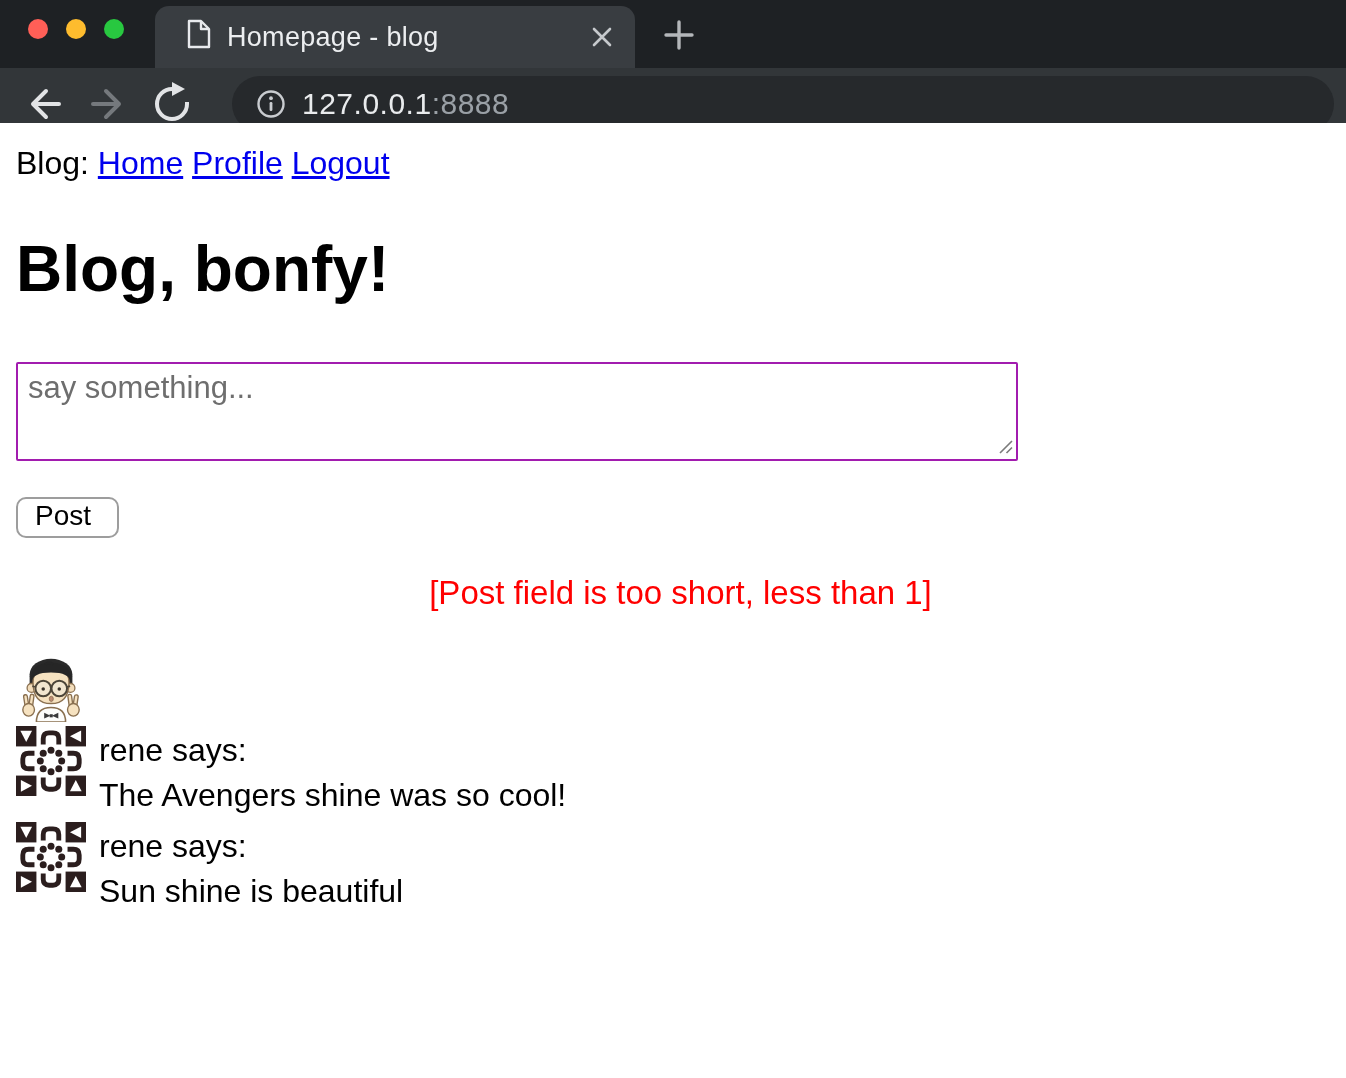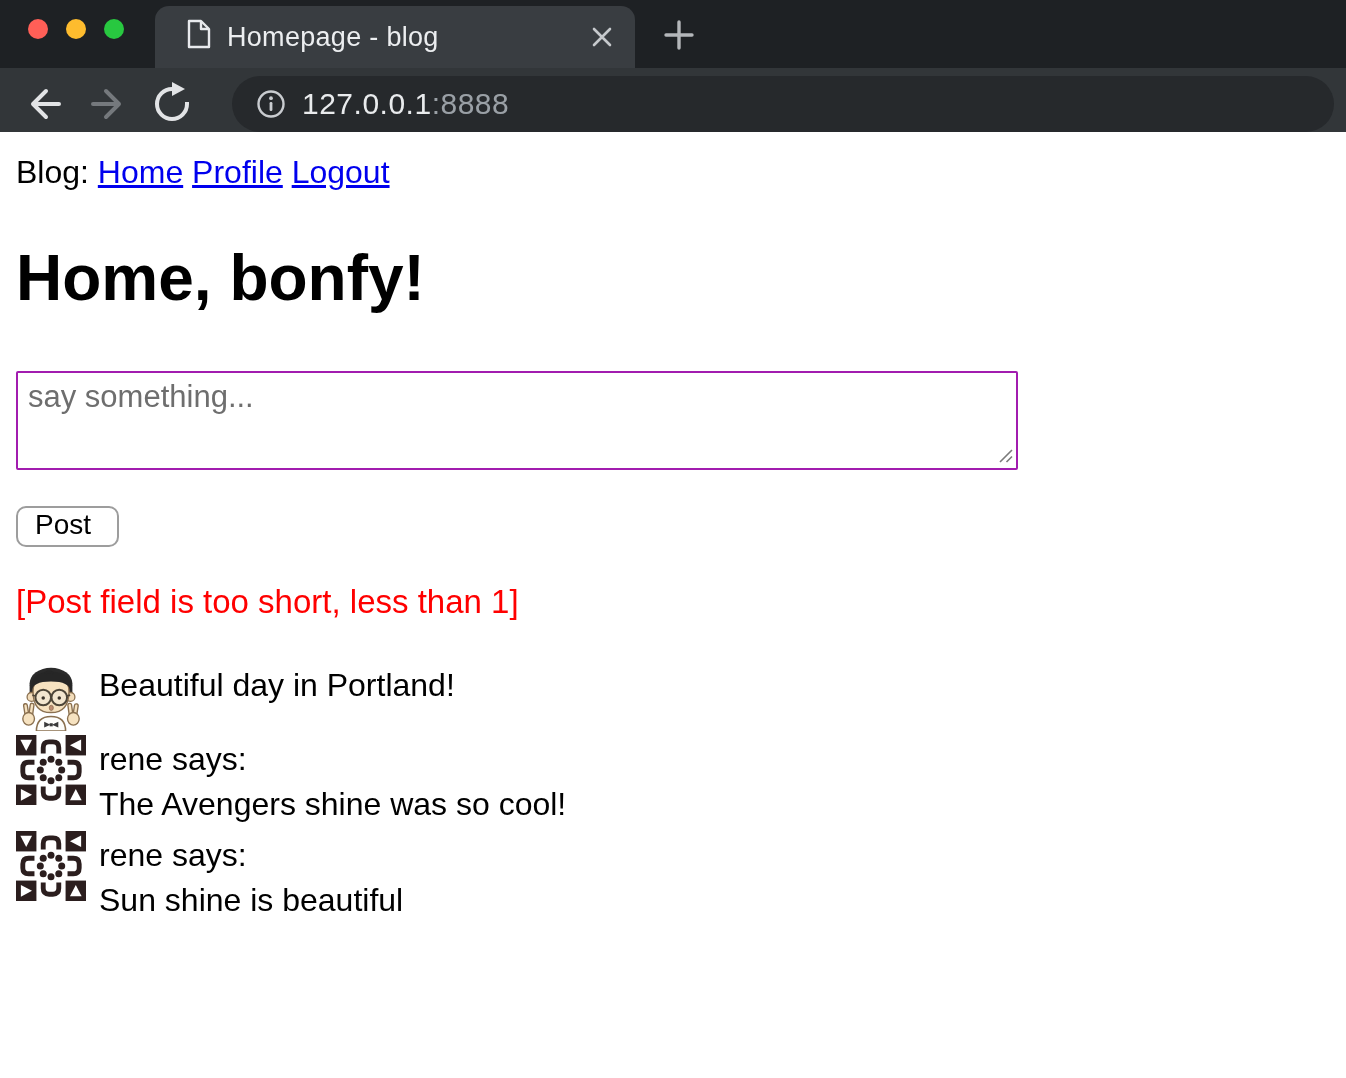--- a/index.html
+++ b/index.html
@@ -39,21 +39,21 @@
     flex:1; height:56px; margin:0 12px 0 20px; background:#26292c; border-radius:28px;
     display:flex; align-items:center; padding:0 18px; min-width:0;
   }
   .omni-info { width:30px; height:30px; margin:0 16px 0 6px; flex:none; }
   .omni-url { font-size:30px; letter-spacing:0.5px; white-space:nowrap; }
   .omni-host { color:#e9ebed; }
   .omni-port { color:#9aa0a6; }
 
   
   .page {
-    position:absolute; top:132px; left:0; width:1346px; height:938px;
+    position:absolute; top:123px; left:0; width:1346px; height:938px;
     background:#ffffff; color:#000; padding:16px; font-size:32px; overflow:hidden;
   }
   .blognav { margin-top:6px; }
   .blognav a { color:#0000ee; text-decoration:underline; }
   h1.greeting { font-size:64px; font-weight:bold; margin:50px 0 0 0; line-height:74px; }
 
   .composer { margin-top:56px; position:relative; width:1002px; }
   .composer textarea {
     width:1002px; height:99px; border:2px solid #a21caf; border-radius:2px;
     padding:6px 10px; font-family:"Liberation Sans", sans-serif; font-size:31px;
@@ -61,21 +61,21 @@
   }
   .composer textarea::placeholder { color:#6e6e6e; opacity:1; }
   .grip { position:absolute; right:5px; bottom:7px; }
 
   .postbtn-row { margin-top:35px; }
   .postbtn {
     font-family:"Liberation Sans", sans-serif; font-size:28px; color:#000;
     background:#ffffff; border:2px solid #9d9d9d; border-radius:10px;
     padding:2px 26px 5px 17px; line-height:30px;
   }
-  .error { color:#ff0000; margin:36px 0 0 0; font-size:33px; }
+  .error { color:#ff0000; margin:36px 0 0 15px; font-size:33px;text-align:center; }
 
   .posts { margin-top:40px; }
   .post { display:flex; align-items:flex-start; gap:13px; margin-bottom:4px; }
   .avatar { width:70px; height:70px; flex:none; }
   .post-text { font-size:32px; line-height:45px; padding-top:2px; }
 </style>
 </head>
 <body>
 
 <div class="window">
@@ -139,21 +139,21 @@
 
   <div class="page">
 
     <div class="blognav">
       <span>Blog:</span>
       <a href="#">Home</a>
       <a href="#">Profile</a>
       <a href="#">Logout</a>
     </div>
 
-    <h1 class="greeting">Home, bonfy!</h1>
+    <h1 class="greeting">Blog, bonfy!</h1>
 
     <div class="composer">
       <textarea placeholder="say something..." style=""></textarea>
       <svg class="grip" width="15" height="15" viewBox="0 0 15 15">
         <path d="M14,2 L2,14 M14,8.5 L8.5,14" stroke="#7b7b7b" stroke-width="1.6"></path>
       </svg>
     </div>
 
     <div class="postbtn-row">
       <button class="postbtn">Post</button>
@@ -200,21 +200,20 @@
             <path d="M35.6,35.5 h1.6" stroke="#4c4538" stroke-width="2"></path>
             <path d="M20.2,36 l-3.4,-0.8 M52.3,36 l3.4,-0.8" stroke="#4c4538" stroke-width="1.8"></path>
 
             <circle cx="28" cy="38" r="1.8" fill="#3a332a"></circle>
             <circle cx="44.5" cy="38" r="1.8" fill="#3a332a"></circle>
 
             <ellipse cx="36.3" cy="48.2" rx="2.1" ry="2.7" fill="#bd8d72" stroke="#8a6a50" stroke-width="0.8"></ellipse>
           </svg>
         </span>
         <div class="post-text">
-          <div>Beautiful day in Portland!</div>
         </div>
       </div>
 
       <div class="post">
         <span class="avatar">
           <svg width="70" height="70" viewBox="0 0 72 72">
             <rect width="72" height="72" fill="#ffffff"></rect>
             <g fill="#2b1e1e">
               <rect x="0" y="0" width="21" height="21"></rect>
               <rect x="51" y="0" width="21" height="21"></rect>

